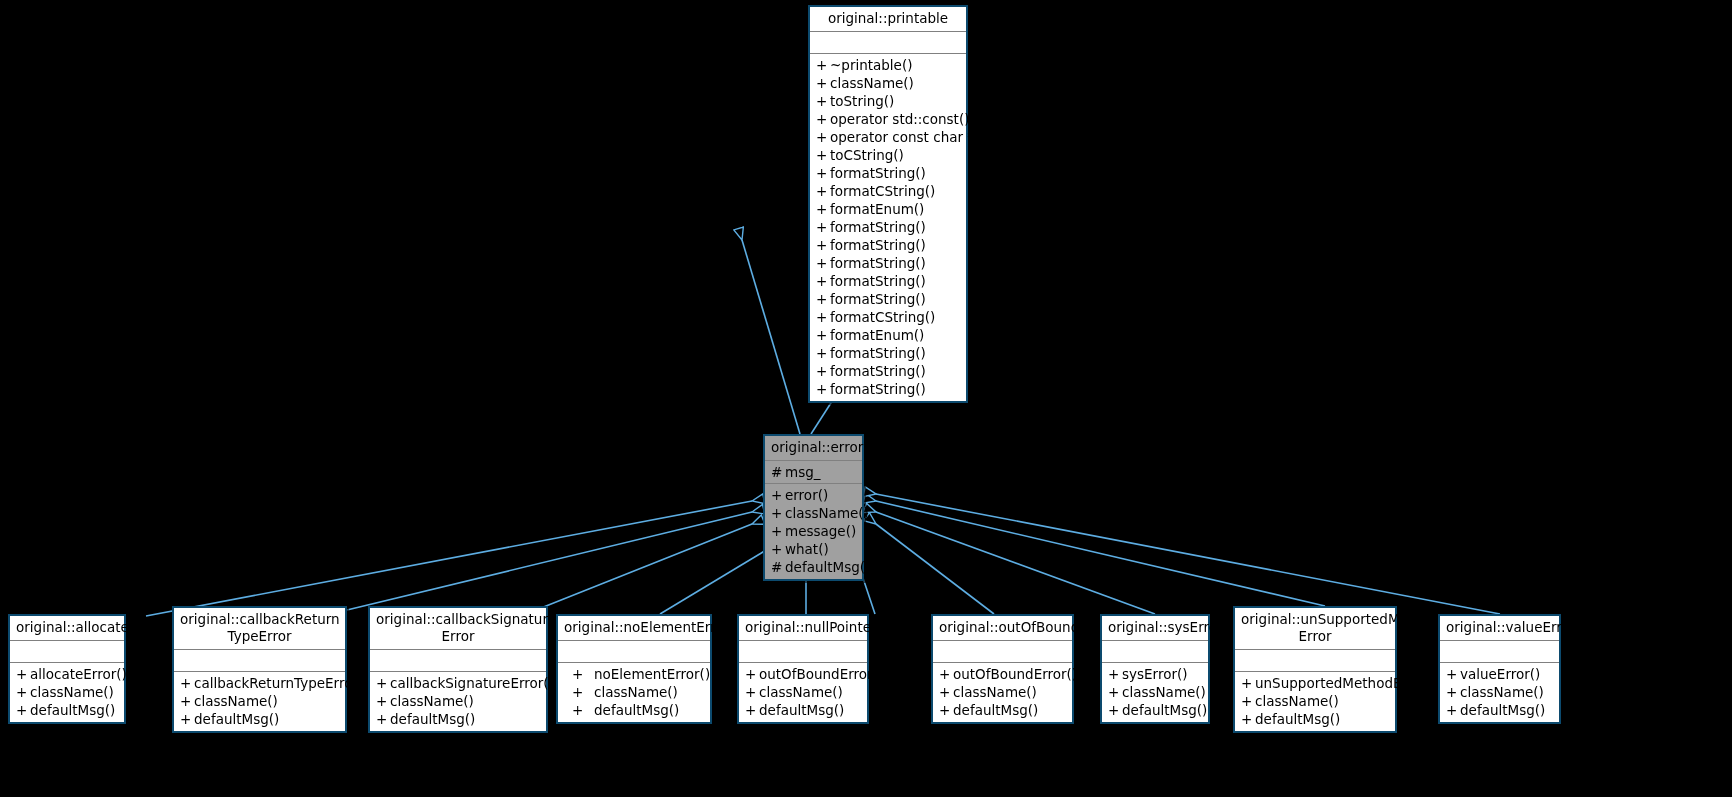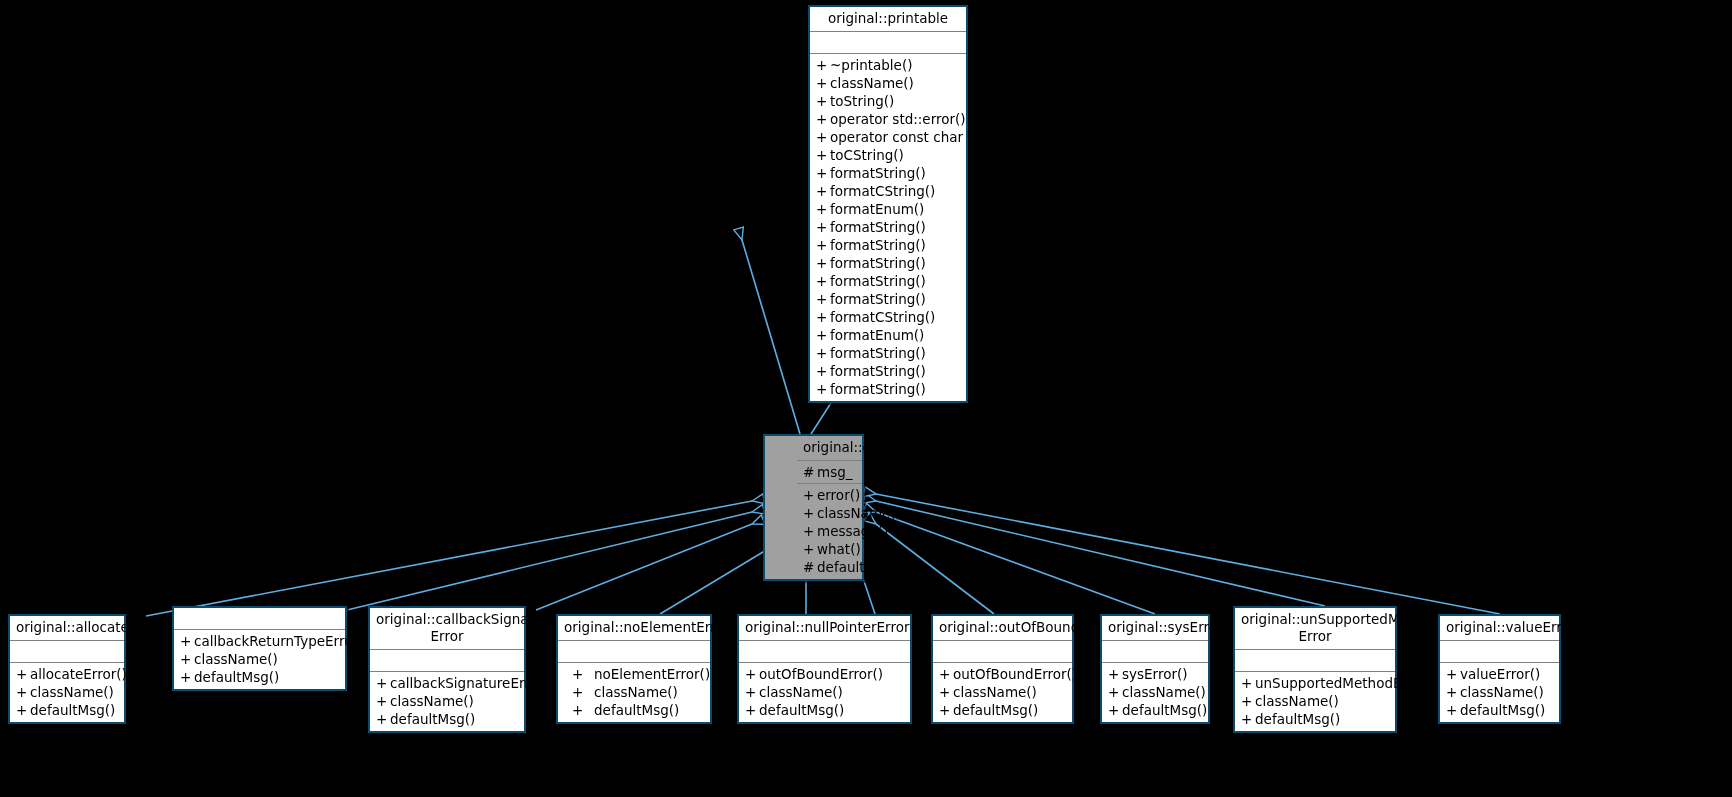--- a/index.html
+++ b/index.html
@@ -27,21 +27,20 @@
   .uml-node {
     position: absolute;
     box-sizing: border-box;
     border: 2px solid #0c4a6e;
     background: #ffffff;
     box-shadow: 2px 2px 0 rgba(0,0,0,0.55);
     color: #000000;
   }
   .uml-node.filled {
     background: #a0a0a0;
-    padding-left: 32px;
   }
   .uml-title {
     text-align: center;
     font-size: 13.5px;
     line-height: 17px;
     padding: 3px 6px 4px 6px;
     border-bottom: 1px solid #808080;
     white-space: pre-line;
   }
   .uml-attrs {
@@ -118,21 +117,21 @@
         <div class="uml-row">
           <span class="uml-vis">+</span>
           <span class="uml-name">className()</span>
         </div>
         <div class="uml-row">
           <span class="uml-vis">+</span>
           <span class="uml-name">toString()</span>
         </div>
         <div class="uml-row">
           <span class="uml-vis">+</span>
-          <span class="uml-name">operator std::error()</span>
+          <span class="uml-name">operator std::const()</span>
         </div>
         <div class="uml-row">
           <span class="uml-vis">+</span>
           <span class="uml-name">operator const char *()</span>
         </div>
         <div class="uml-row">
           <span class="uml-vis">+</span>
           <span class="uml-name">toCString()</span>
         </div>
         <div class="uml-row">
@@ -234,39 +233,41 @@
           <span class="uml-vis">+</span>
           <span class="uml-name">className()</span>
         </div>
         <div class="uml-row">
           <span class="uml-vis">+</span>
           <span class="uml-name">defaultMsg()</span>
         </div>
       </div>
     </div>
     <div class="uml-node" style="left: 172px; top: 606px; width: 175px;">
+      <div class="uml-title">original::callbackReturn
+TypeError</div>
       <div class="uml-attrs">
         <div class="empty-sec"></div>
       </div>
       <div class="uml-ops">
         <div class="uml-row">
           <span class="uml-vis">+</span>
           <span class="uml-name">callbackReturnTypeError()</span>
         </div>
         <div class="uml-row">
           <span class="uml-vis">+</span>
           <span class="uml-name">className()</span>
         </div>
         <div class="uml-row">
           <span class="uml-vis">+</span>
           <span class="uml-name">defaultMsg()</span>
         </div>
       </div>
     </div>
-    <div class="uml-node" style="left: 368px; top: 606px; width: 158px;">
+    <div class="uml-node" style="left: 368px; top: 606px; width: 180px;">
       <div class="uml-title">original::callbackSignature
 Error</div>
       <div class="uml-attrs">
         <div class="empty-sec"></div>
       </div>
       <div class="uml-ops">
         <div class="uml-row">
           <span class="uml-vis">+</span>
           <span class="uml-name">callbackSignatureError()</span>
         </div>
@@ -293,21 +294,21 @@
         <div class="uml-row centerish">
           <span class="uml-vis">+</span>
           <span class="uml-name">className()</span>
         </div>
         <div class="uml-row centerish">
           <span class="uml-vis">+</span>
           <span class="uml-name">defaultMsg()</span>
         </div>
       </div>
     </div>
-    <div class="uml-node" style="left: 737px; top: 614px; width: 175px;">
+    <div class="uml-node" style="left: 737px; top: 614px; width: 132px;">
       <div class="uml-title">original::nullPointerError</div>
       <div class="uml-attrs">
         <div class="empty-sec"></div>
       </div>
       <div class="uml-ops">
         <div class="uml-row">
           <span class="uml-vis">+</span>
           <span class="uml-name">outOfBoundError()</span>
         </div>
         <div class="uml-row">

